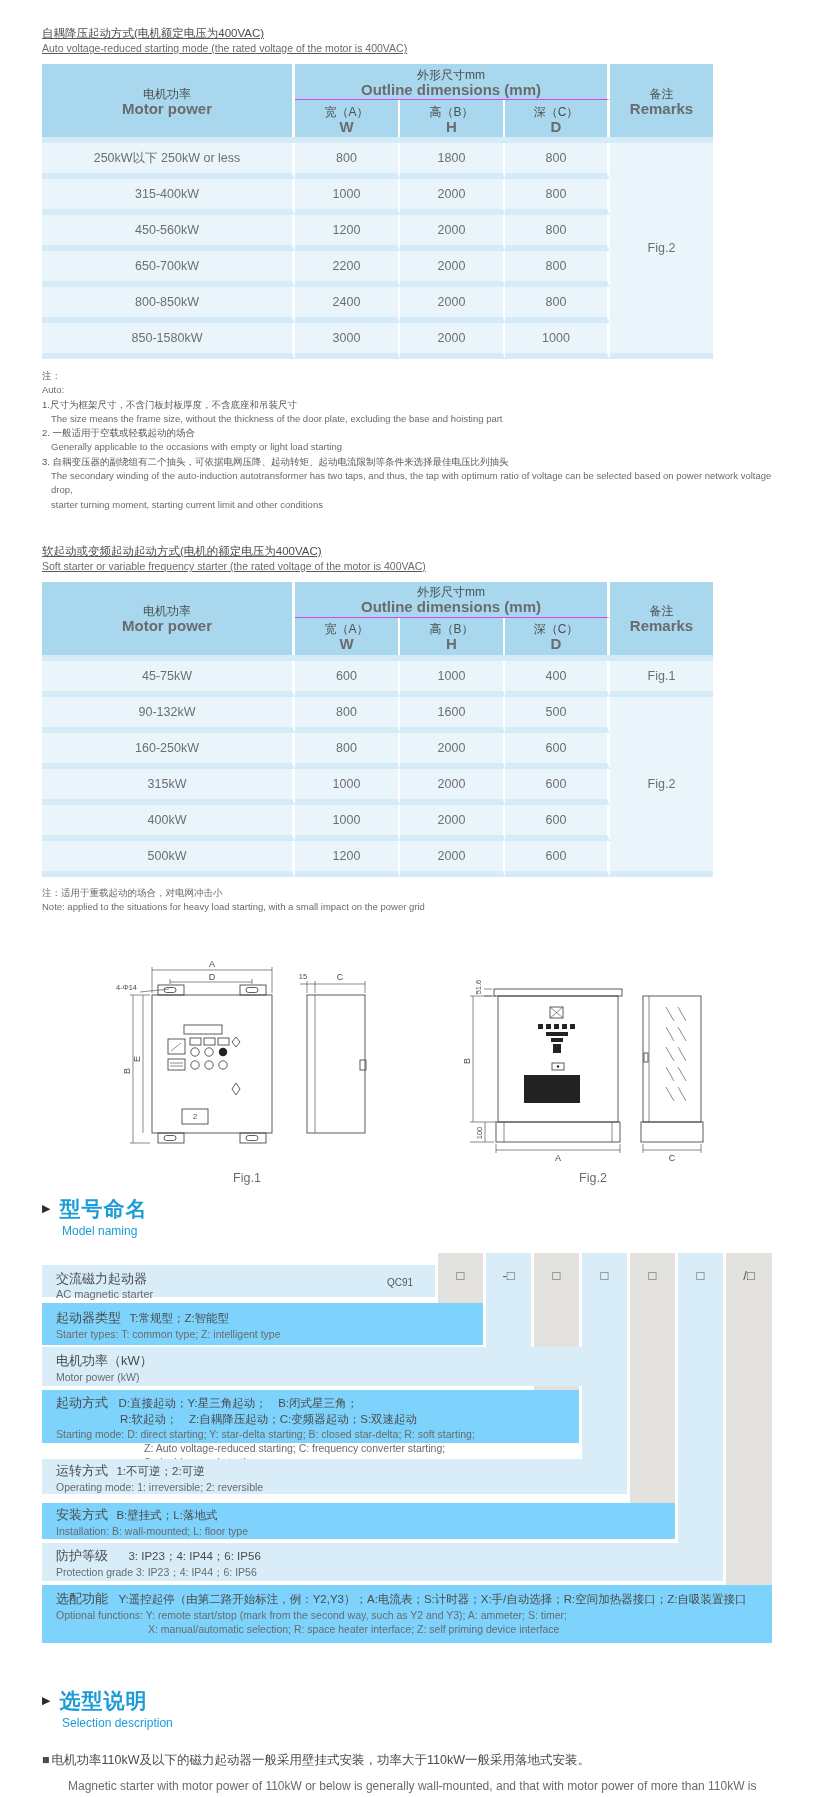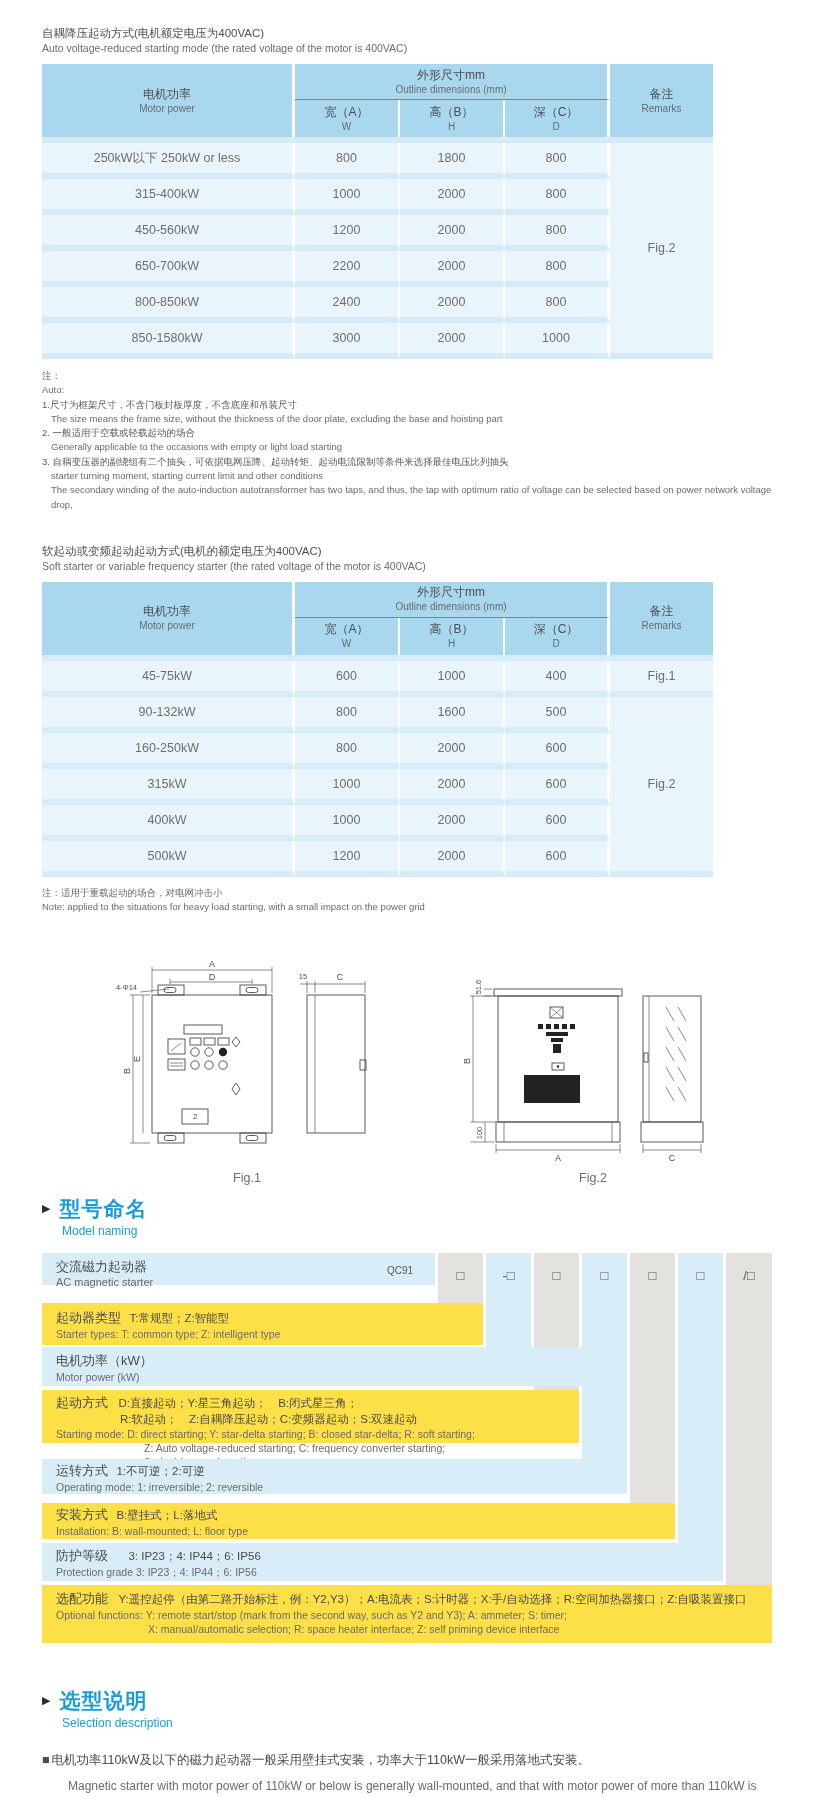--- a/index.html
+++ b/index.html
@@ -4,36 +4,36 @@
 <style>
   html,body{margin:0;padding:0;}
   body{
     width:830px;height:1797px;overflow:hidden;background:#ffffff;
     font-family:"Liberation Sans","DejaVu Sans",sans-serif;
     color:#58595b;-webkit-font-smoothing:antialiased;
   }
   .content{padding:26px 42px 0 42px;}
 
   
-  .sec-title{margin-bottom:8px;}
+  .sec-title{margin-bottom:8px;text-decoration:underline;}
   .sec-title .zh{font-size:11.5px;color:#4d4e50;line-height:15px;}
   .sec-title .en{font-size:10.5px;color:#6a6b6d;line-height:15px;}
 
   
   .tbl{width:671px;}
   .tbl-head{display:grid;grid-template-columns:253px 105px 105px 105px 103px;grid-template-rows:36px 37px;}
   .tbl-head>div{background:#a9d8ee;box-sizing:border-box;display:flex;flex-direction:column;justify-content:center;align-items:center;text-align:center;}
   .hc-motor{grid-row:1/3;grid-column:1;border-right:3px solid #fff;}
   .hc-dims{grid-row:1;grid-column:2/5;border-right:3px solid #fff;border-bottom:1px solid #d946ef;}
   .hc-w{grid-row:2;grid-column:2;border-right:2px solid #fff;}
   .hc-h{grid-row:2;grid-column:3;border-right:2px solid #fff;}
   .hc-d{grid-row:2;grid-column:4;border-right:3px solid #fff;}
   .hc-remarks{grid-row:1/3;grid-column:5;}
   .hzh{font-size:12px;color:#4d4e50;line-height:15px;}
-  .hen{font-size:10px;color:#6a6b6d;line-height:13px;}
+  .hen{font-size:15px;color:#6a6b6d;line-height:13px;font-weight:bold;}
   .tbl-body{display:grid;grid-template-columns:253px 105px 105px 105px 103px;grid-auto-rows:36px;border-top:6px solid #d5ebf7;}
   .tbl-body .cell{background:#e9f5fb;box-sizing:border-box;display:flex;align-items:center;justify-content:center;
     font-size:12.5px;color:#6d6e70;border-bottom:6px solid #d5ebf7;}
   .tbl-body .c1{border-right:3px solid #fff;}
   .tbl-body .c2,.tbl-body .c3{border-right:2px solid #fff;}
   .tbl-body .c4{border-right:3px solid #fff;}
   .tbl-body .remark-merged{grid-column:5;background:#e9f5fb;box-sizing:border-box;border-bottom:6px solid #d5ebf7;
     display:flex;align-items:center;justify-content:center;font-size:12.5px;color:#6d6e70;}
 
   
@@ -60,21 +60,21 @@
   .blue-heading{margin-top:10px;}
   .blue-heading .row{display:flex;align-items:center;}
   .blue-heading .marker{color:#2b2b2b;font-size:11px;margin-right:9px;line-height:1;}
   .blue-heading .zh{color:#1b9cd8;font-size:21px;font-weight:bold;letter-spacing:1px;}
   .blue-heading .en{color:#1b9cd8;font-size:12px;margin-left:20px;line-height:16px;}
 
   
   .naming{position:relative;width:730px;height:392px;margin-top:14px;}
   .nrow{position:absolute;left:0;box-sizing:border-box;padding:5px 0 0 14px;}
   .nrow.blue{background:#d8edf8;}
-  .nrow.gray{background:#fde047;}
+  .nrow.gray{background:#7dd3fc;}
   .nstrip{position:absolute;top:0;box-sizing:border-box;text-align:center;padding-top:13px;}
   .nstrip.blue{background:#d8edf8;}
   .nstrip.gray{background:#e3e2df;}
   .nbox{font-size:13px;color:#55565a;letter-spacing:0;}
   .nlabel{font-size:13px;color:#4a4b4d;}
   .ndetail{font-size:11.5px;color:#4a4b4d;}
   .nen{font-size:10.5px;color:#6a6b6d;line-height:14px;}
   .nzh-line{font-size:11.5px;color:#4a4b4d;line-height:15px;}
   .code{position:absolute;top:12px;right:22px;font-size:10px;color:#55565a;}
   .prod-zh{font-size:13px;color:#4a4b4d;line-height:17px;}
@@ -152,22 +152,22 @@
   </div>
 
   <div class="notes">
     <div class="zh">注：</div>
     <div>Auto:</div>
     <div class="zh">1.尺寸为框架尺寸，不含门板封板厚度，不含底座和吊装尺寸</div>
     <div class="ind">The size means the frame size, without the thickness of the door plate, excluding the base and hoisting part</div>
     <div class="zh">2. 一般适用于空载或轻载起动的场合</div>
     <div class="ind">Generally applicable to the occasions with empty or light load starting</div>
     <div class="zh">3. 自耦变压器的副绕组有二个抽头，可依据电网压降、起动转矩、起动电流限制等条件来选择最佳电压比列抽头</div>
+    <div class="ind">The secondary winding of the auto-induction autotransformer has two taps, and thus, the tap with optimum ratio of voltage can be selected based on power network voltage drop,</div>
     <div class="ind">starter turning moment, starting current limit and other conditions</div>
-    <div class="ind">The secondary winding of the auto-induction autotransformer has two taps, and thus, the tap with optimum ratio of voltage can be selected based on power network voltage drop,</div>
   </div>
 
   <div class="gap-lg"></div>
 
   <div class="sec-title">
     <div class="zh">软起动或变频起动起动方式(电机的额定电压为400VAC)</div>
     <div class="en">Soft starter or variable frequency starter (the rated voltage of the motor is 400VAC)</div>
   </div>
 
   <div class="tbl">
@@ -381,21 +381,21 @@
   <div class="naming">
 
     <div class="nstrip gray" style="left:396px;width:45px;height:50px"><span class="nbox">□</span></div>
     <div class="nstrip blue" style="left:444px;width:45px;height:94px"><span class="nbox">-□</span></div>
     <div class="nstrip gray" style="left:492px;width:45px;height:137px"><span class="nbox">□</span></div>
     <div class="nstrip blue" style="left:540px;width:45px;height:211px"><span class="nbox">□</span></div>
     <div class="nstrip gray" style="left:588px;width:45px;height:250px"><span class="nbox">□</span></div>
     <div class="nstrip blue" style="left:636px;width:45px;height:290px"><span class="nbox">□</span></div>
     <div class="nstrip gray" style="left:684px;width:46px;height:332px"><span class="nbox">/□</span></div>
 
-    <div class="nrow blue" style="top:0;height:32px;width:393px">
+    <div class="nrow blue" style="top:12px;height:32px;width:393px">
       <div class="prod-zh">交流磁力起动器</div>
       <div class="prod-en">AC magnetic starter</div>
       <div class="code">QC91</div>
     </div>
 
     <div class="nrow gray" style="top:50px;height:42px;width:441px">
       <div><span class="nlabel">起动器类型</span>
         <span class="ndetail" style="margin-left:4px">T:常规型；Z:智能型</span></div>
       <div class="nen">Starter types: T: common type; Z: intelligent type</div>
     </div>

